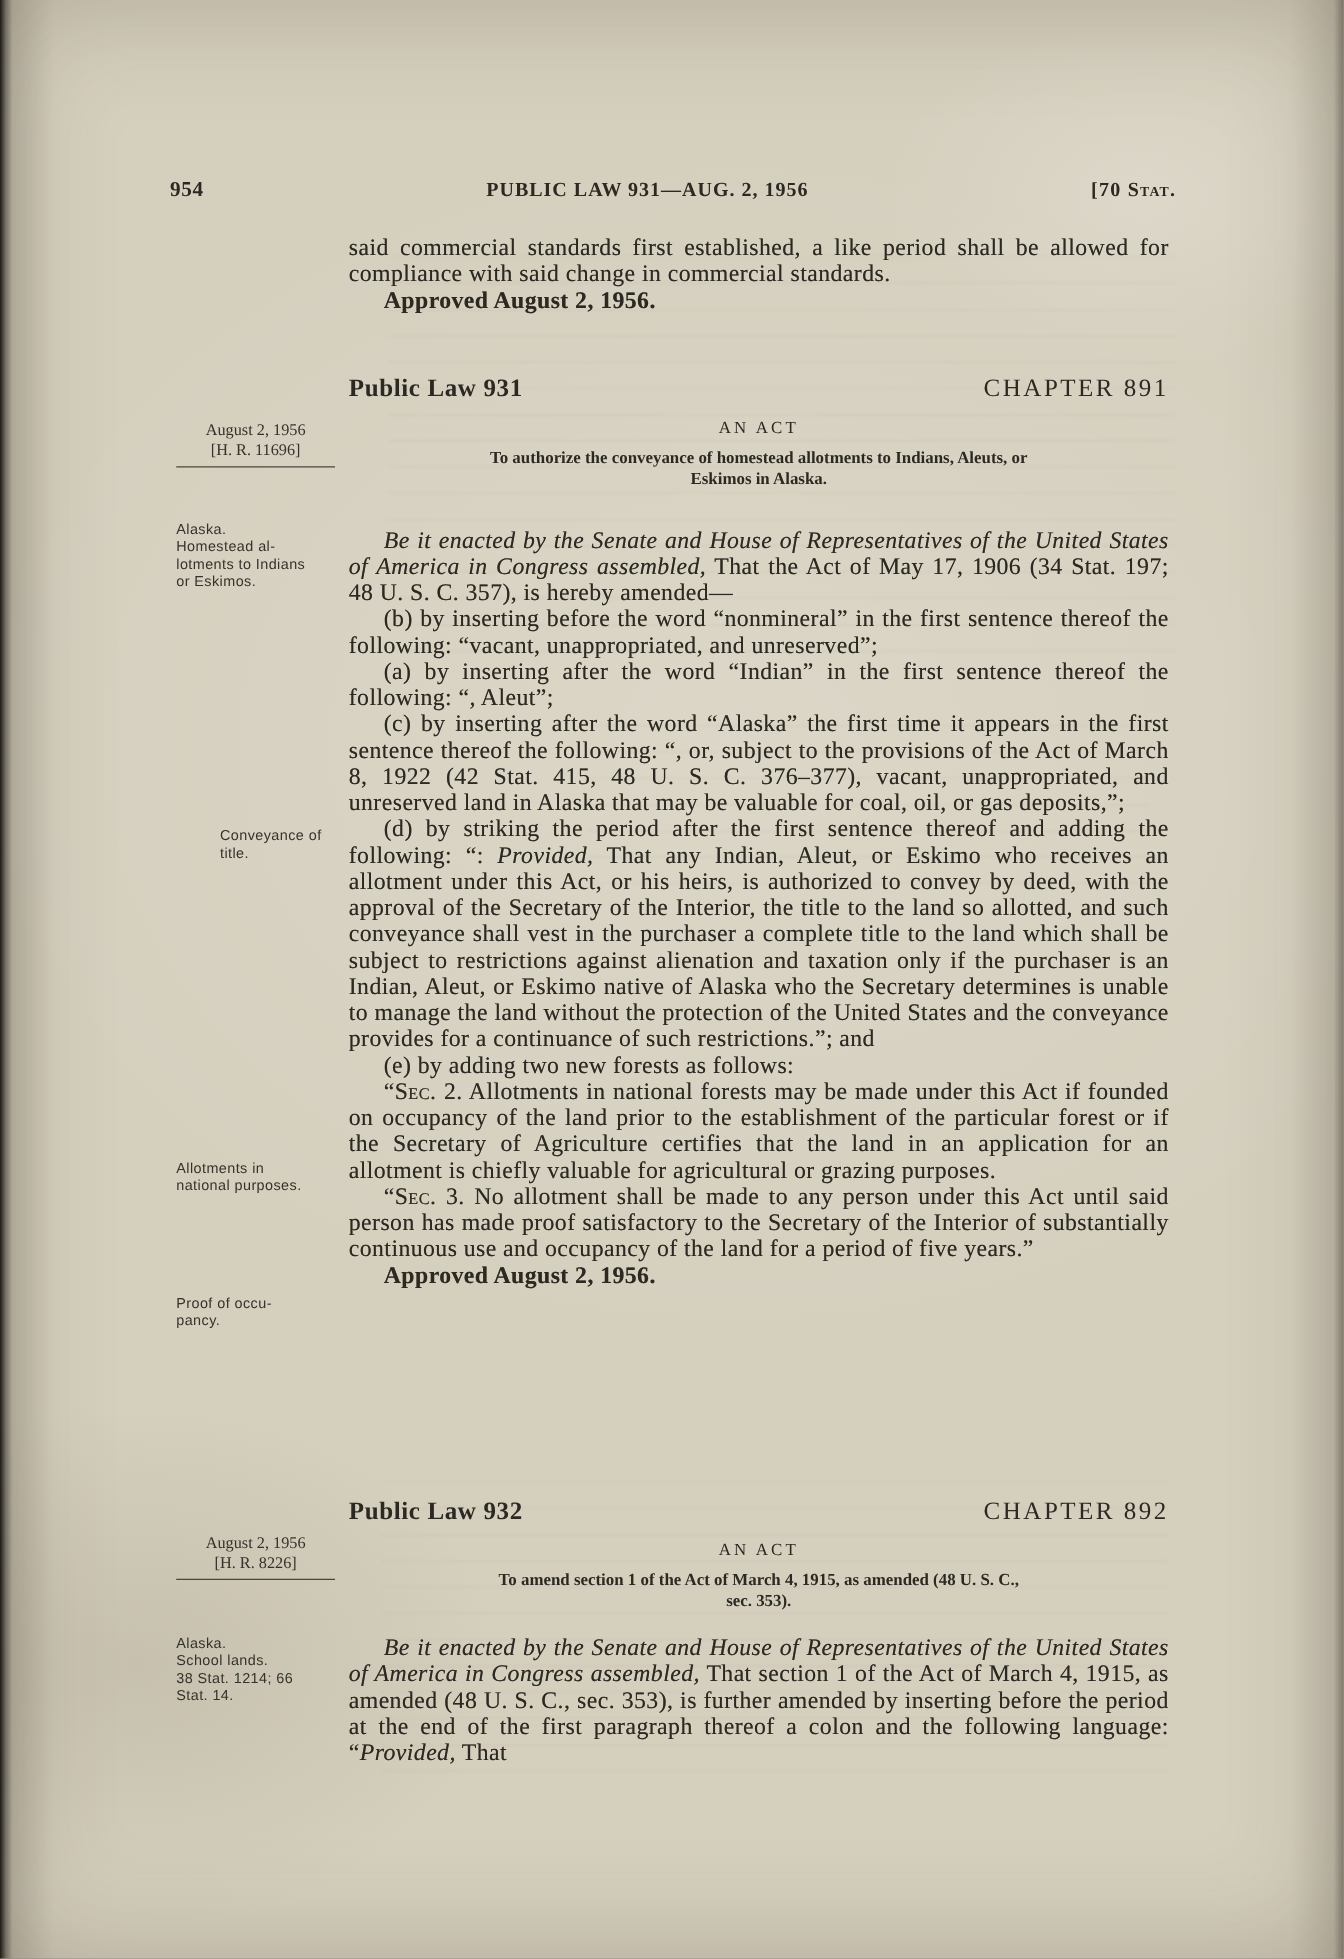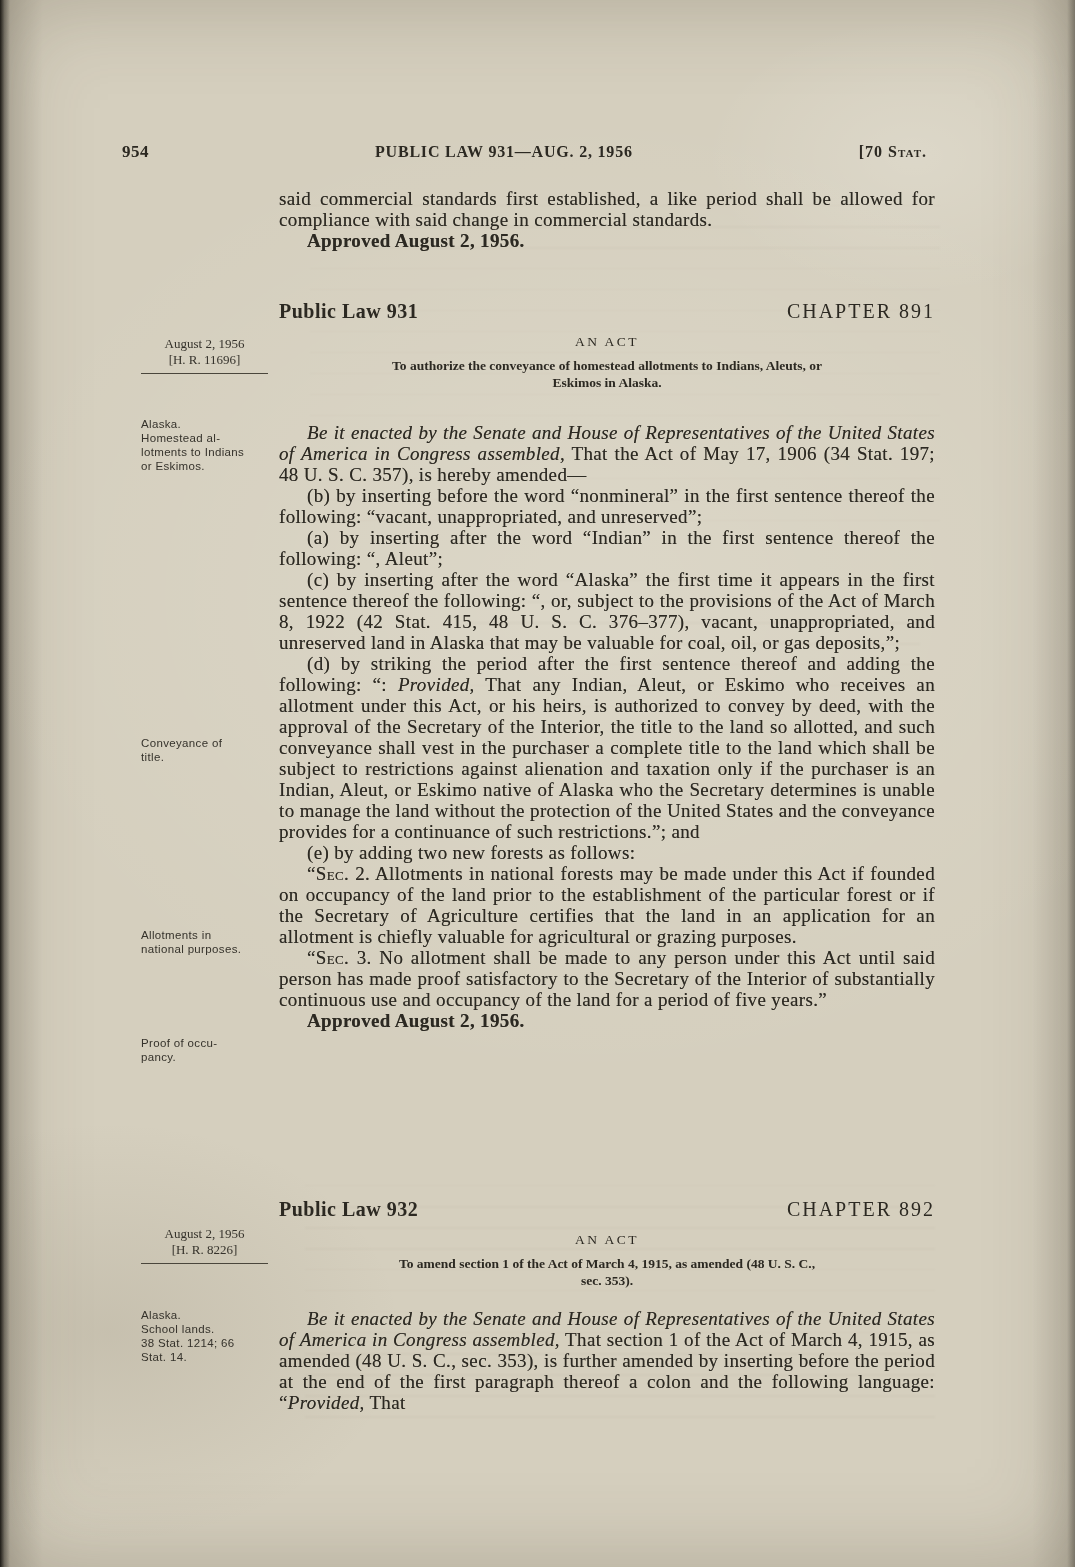--- a/index.html
+++ b/index.html
@@ -30,21 +30,21 @@
   .ghost {
     position:absolute; pointer-events:none;
     background:repeating-linear-gradient(180deg, rgba(104,96,78,0.20) 0 1.5px, transparent 1.5px 21px);
     opacity:.22; filter:blur(1.2px);
   }
   .g1 { top:205px; left:310px; width:630px; height:320px; }
   .g2 { top:580px; left:470px; width:450px; height:140px; }
   .g3 { top:1185px; left:305px; width:630px; height:240px; }
 
   .running-head {
-    position:absolute; top:142px; left:122px; width:805px;
+    position:absolute; top:142px; left:136px; width:805px;
     display:flex; align-items:baseline;
   }
   .pagenum { font-size:17px; font-weight:bold; letter-spacing:.5px; }
   .runtitle { flex:1; text-align:center; font-size:16px; font-weight:bold; letter-spacing:.8px; }
   .statvol { font-variant:small-caps; font-weight:bold; font-size:16px; letter-spacing:1px; }
 
   .col { position:absolute; left:279px; width:656px; }
   .blk-carryover { top:188px; }
   .blk-head931 { top:300px; }
   .blk-body931 { top:422px; }
@@ -73,21 +73,21 @@
     font-family:"Liberation Sans", sans-serif;
     font-size:11.5px; line-height:14px; letter-spacing:.35px;
     white-space:pre-line;
   }
   .mnote.date {
     font-size:13px; line-height:16px; text-align:center;
     border-bottom:1.5px solid #4a463c; padding-bottom:5px;
   }
   .n-date1 { top:336px; }
   .n-alaska1 { top:417px; }
-  .n-conv { top:736px; }
+  .n-conv { top:662px;margin-left:35px; }
   .n-allot { top:928px; }
   .n-proof { top:1036px; }
   .n-date2 { top:1226px; }
   .n-school { top:1308px; }
 </style>
 </head>
 <body>
 
 <div class="page">
 

